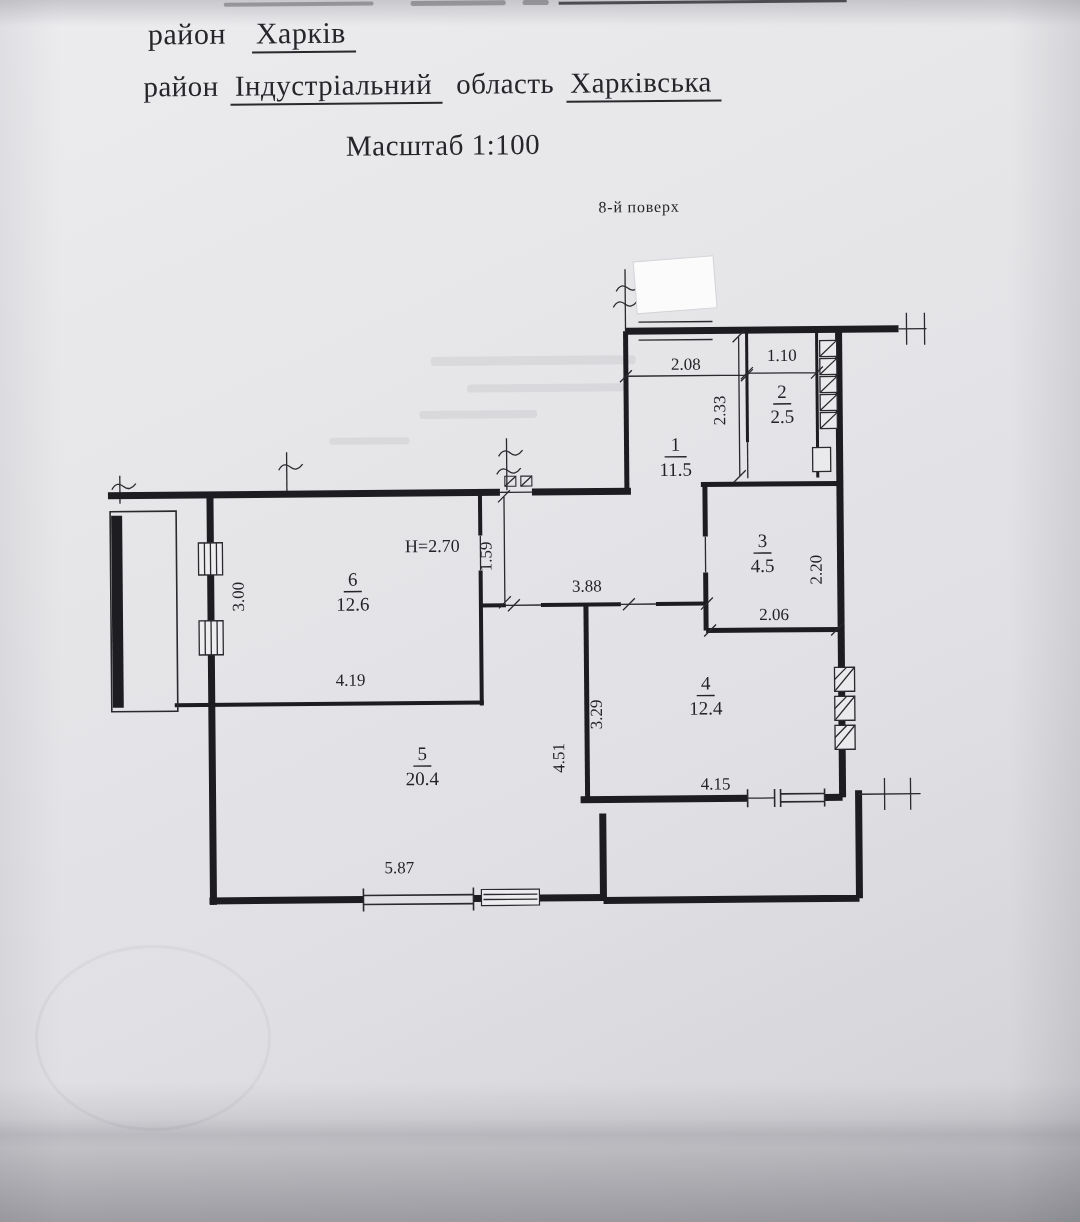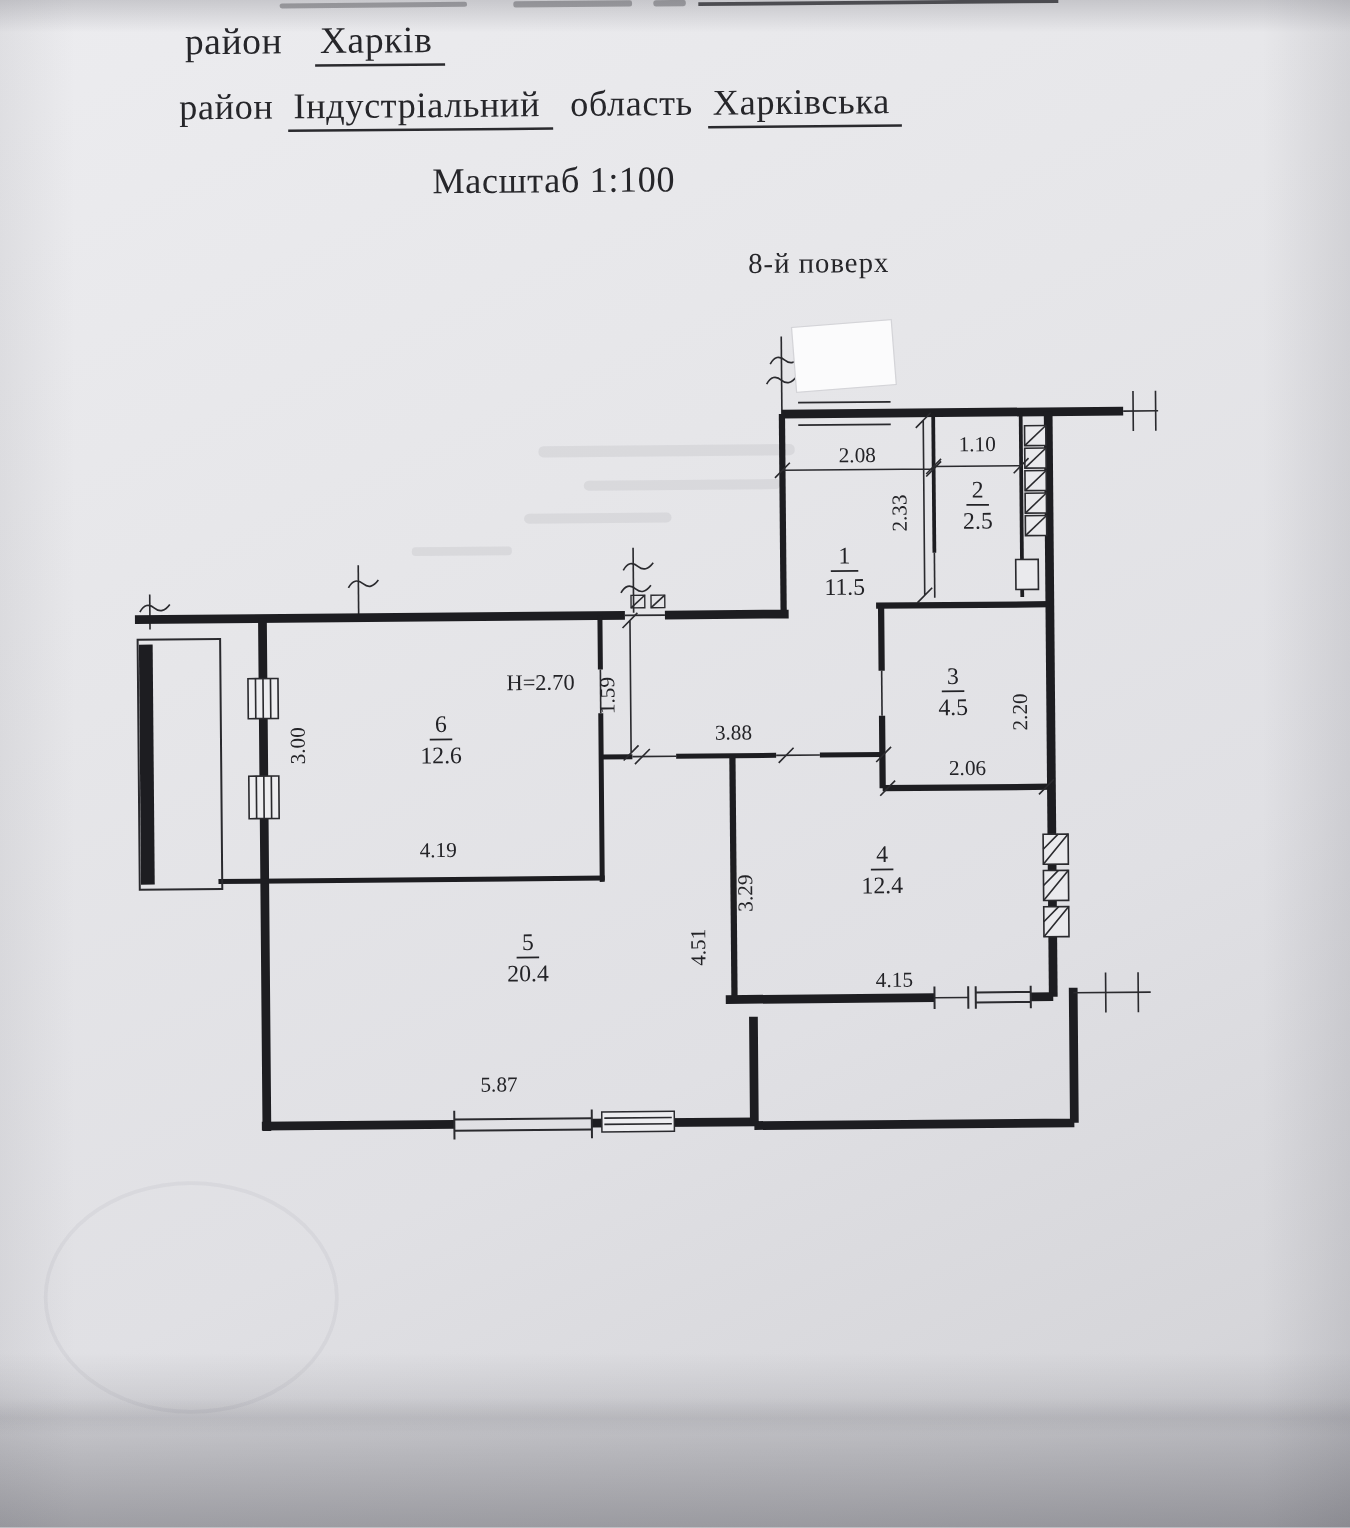--- a/index.html
+++ b/index.html
@@ -19,21 +19,21 @@
   }
   .tilt{position:absolute;left:0;top:0;width:1080px;height:1222px;transform:rotate(-0.5deg);transform-origin:540px 500px;}
   .hdr{position:absolute;color:#26262a;white-space:nowrap;letter-spacing:.5px;}
   .line1{left:152px;top:14px;font-size:30px;}
   .line1 .lbl{margin-right:26px;}
   .line2{left:147px;top:67px;font-size:29px;}
   .line2 .lbl{margin-right:12px;margin-top:14px;}
   .line2 .u{margin-right:14px;}
   .u{border-bottom:2px solid #2a2a2e;padding:0 10px 2px 4px;}
   .scale{left:349px;top:128px;font-size:29px;}
-  .floor{left:601px;top:199px;font-size:23px;letter-spacing:.8px;}
+  .floor{left:601px;top:199px;font-size:16px;letter-spacing:.8px;}
   .topline{position:absolute;left:563px;top:2px;width:288px;height:3px;background:#2c2c31;opacity:.8;}
   .smudge{position:absolute;background:rgba(44,44,50,.35);border-radius:2px;}
   .sm1{left:228px;top:0;width:150px;height:4px;}
   .sm2{left:415px;top:0;width:95px;height:5px;}
   .sm3{left:527px;top:0;width:26px;height:5px;}
   .stain{position:absolute;left:35px;top:945px;width:230px;height:180px;border-radius:50%;
     border:3px solid rgba(60,60,70,.05);pointer-events:none;}
   .crease{position:absolute;left:0;top:1118px;width:1080px;height:30px;
     background:linear-gradient(to bottom, rgba(0,0,0,0), rgba(80,80,90,.10) 55%, rgba(0,0,0,0));pointer-events:none;}
   svg{position:absolute;left:0;top:240px;}

